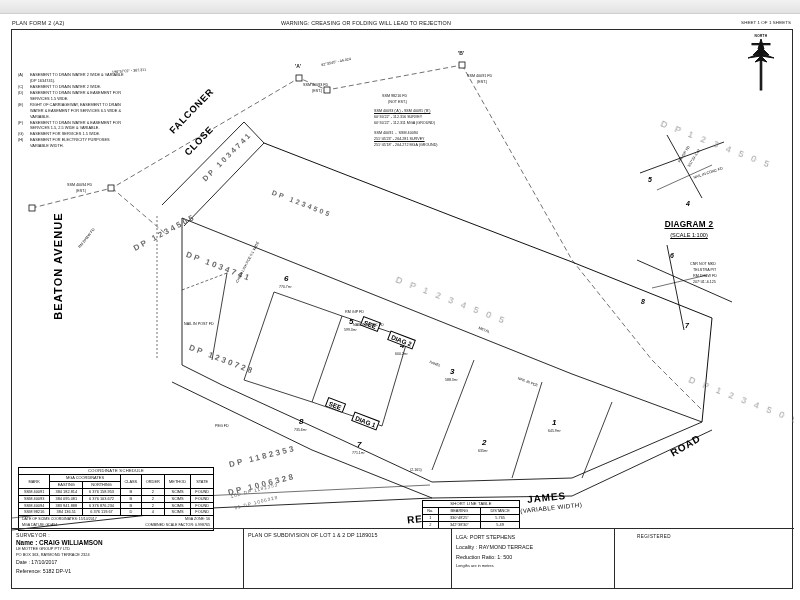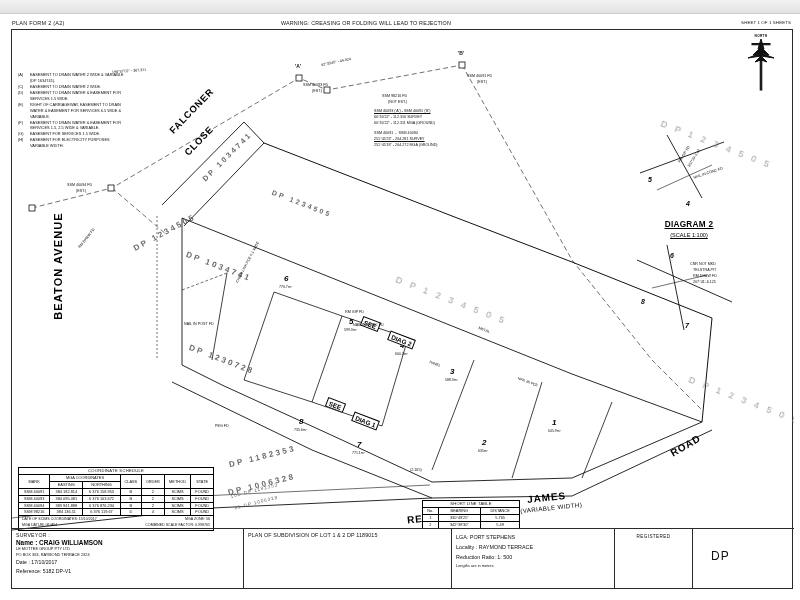--- a/index.html
+++ b/index.html
@@ -531,20 +531,17 @@
           <div class="tb-lga-line">LGA: PORT STEPHENS</div>
           <div class="tb-lga-line">Locality : RAYMOND TERRACE</div>
           <div class="tb-lga-line">Reduction Ratio: 1: 500</div>
           <div class="tb-lga-note">Lengths are in metres</div>
         </div>
 
         <div class="tb-cell" id="tb-registered">
           <div class="tb-label">REGISTERED</div>
         </div>
 
-        <div class="tb-cell" id="tb-dp">
-          <div class="tb-dp-big">DP</div>
-        </div>
       </div>
 
     </div>
   </div>
 </div>
 
 </body></html>

